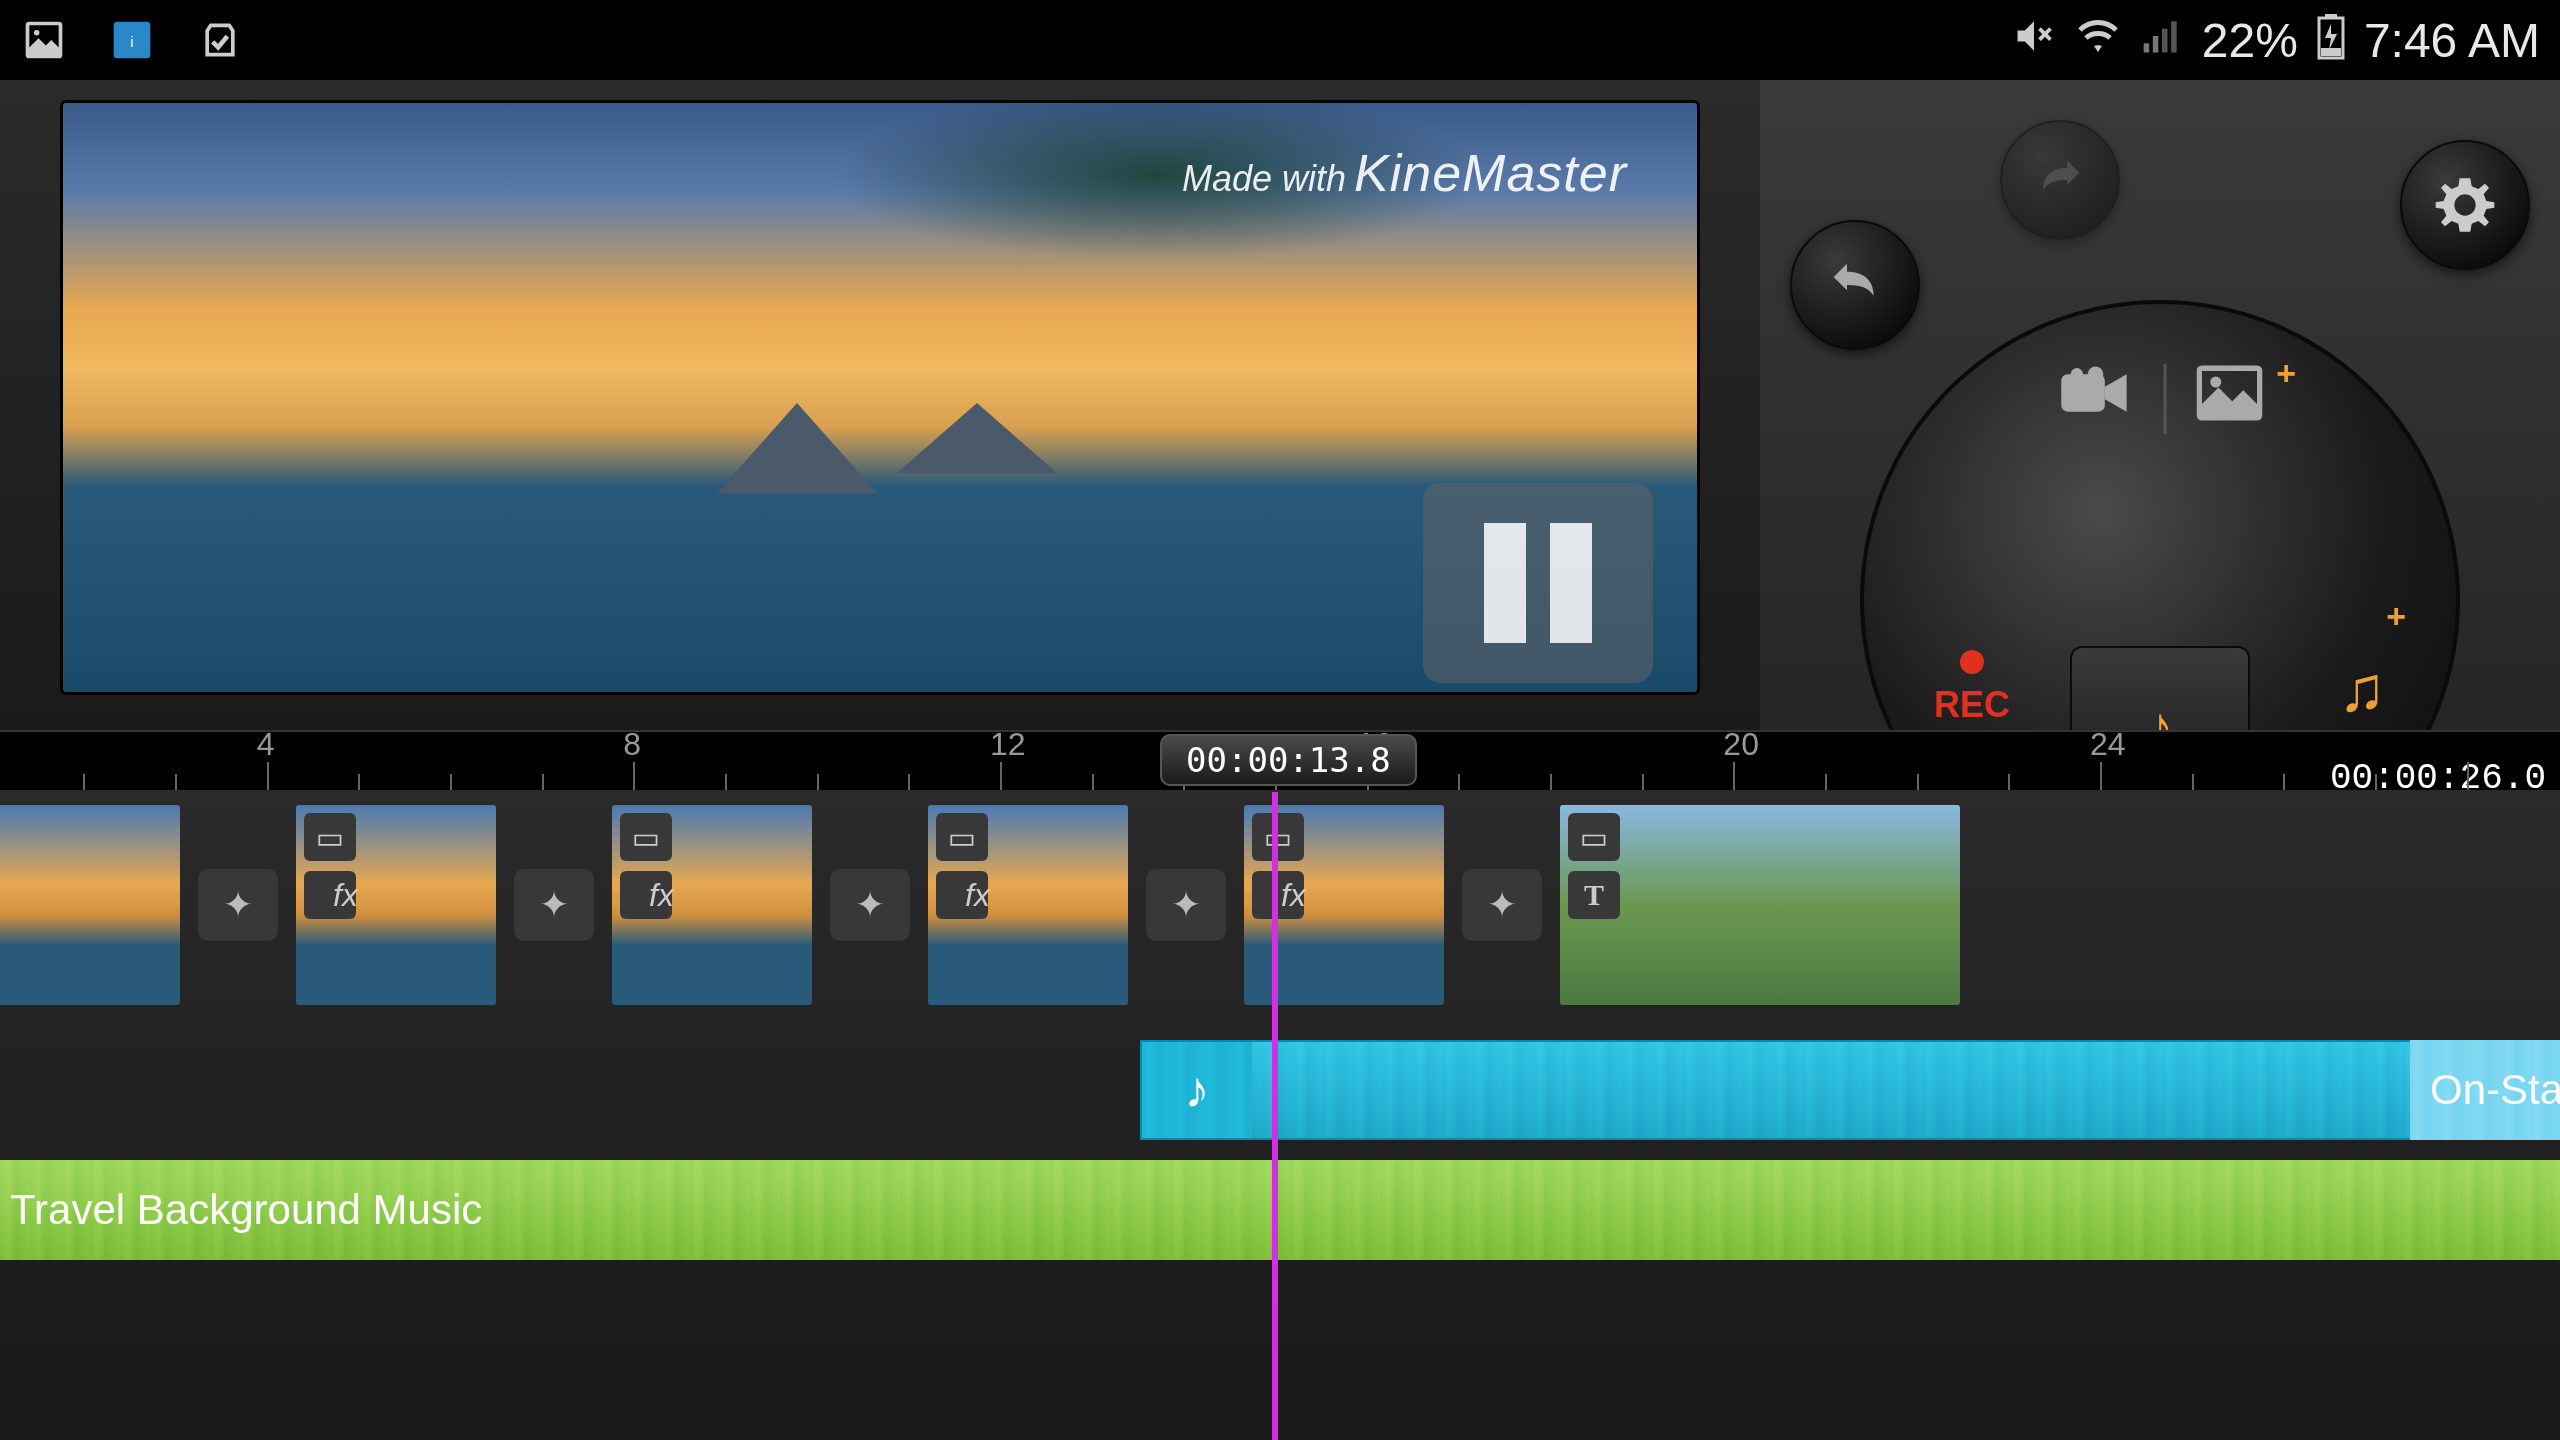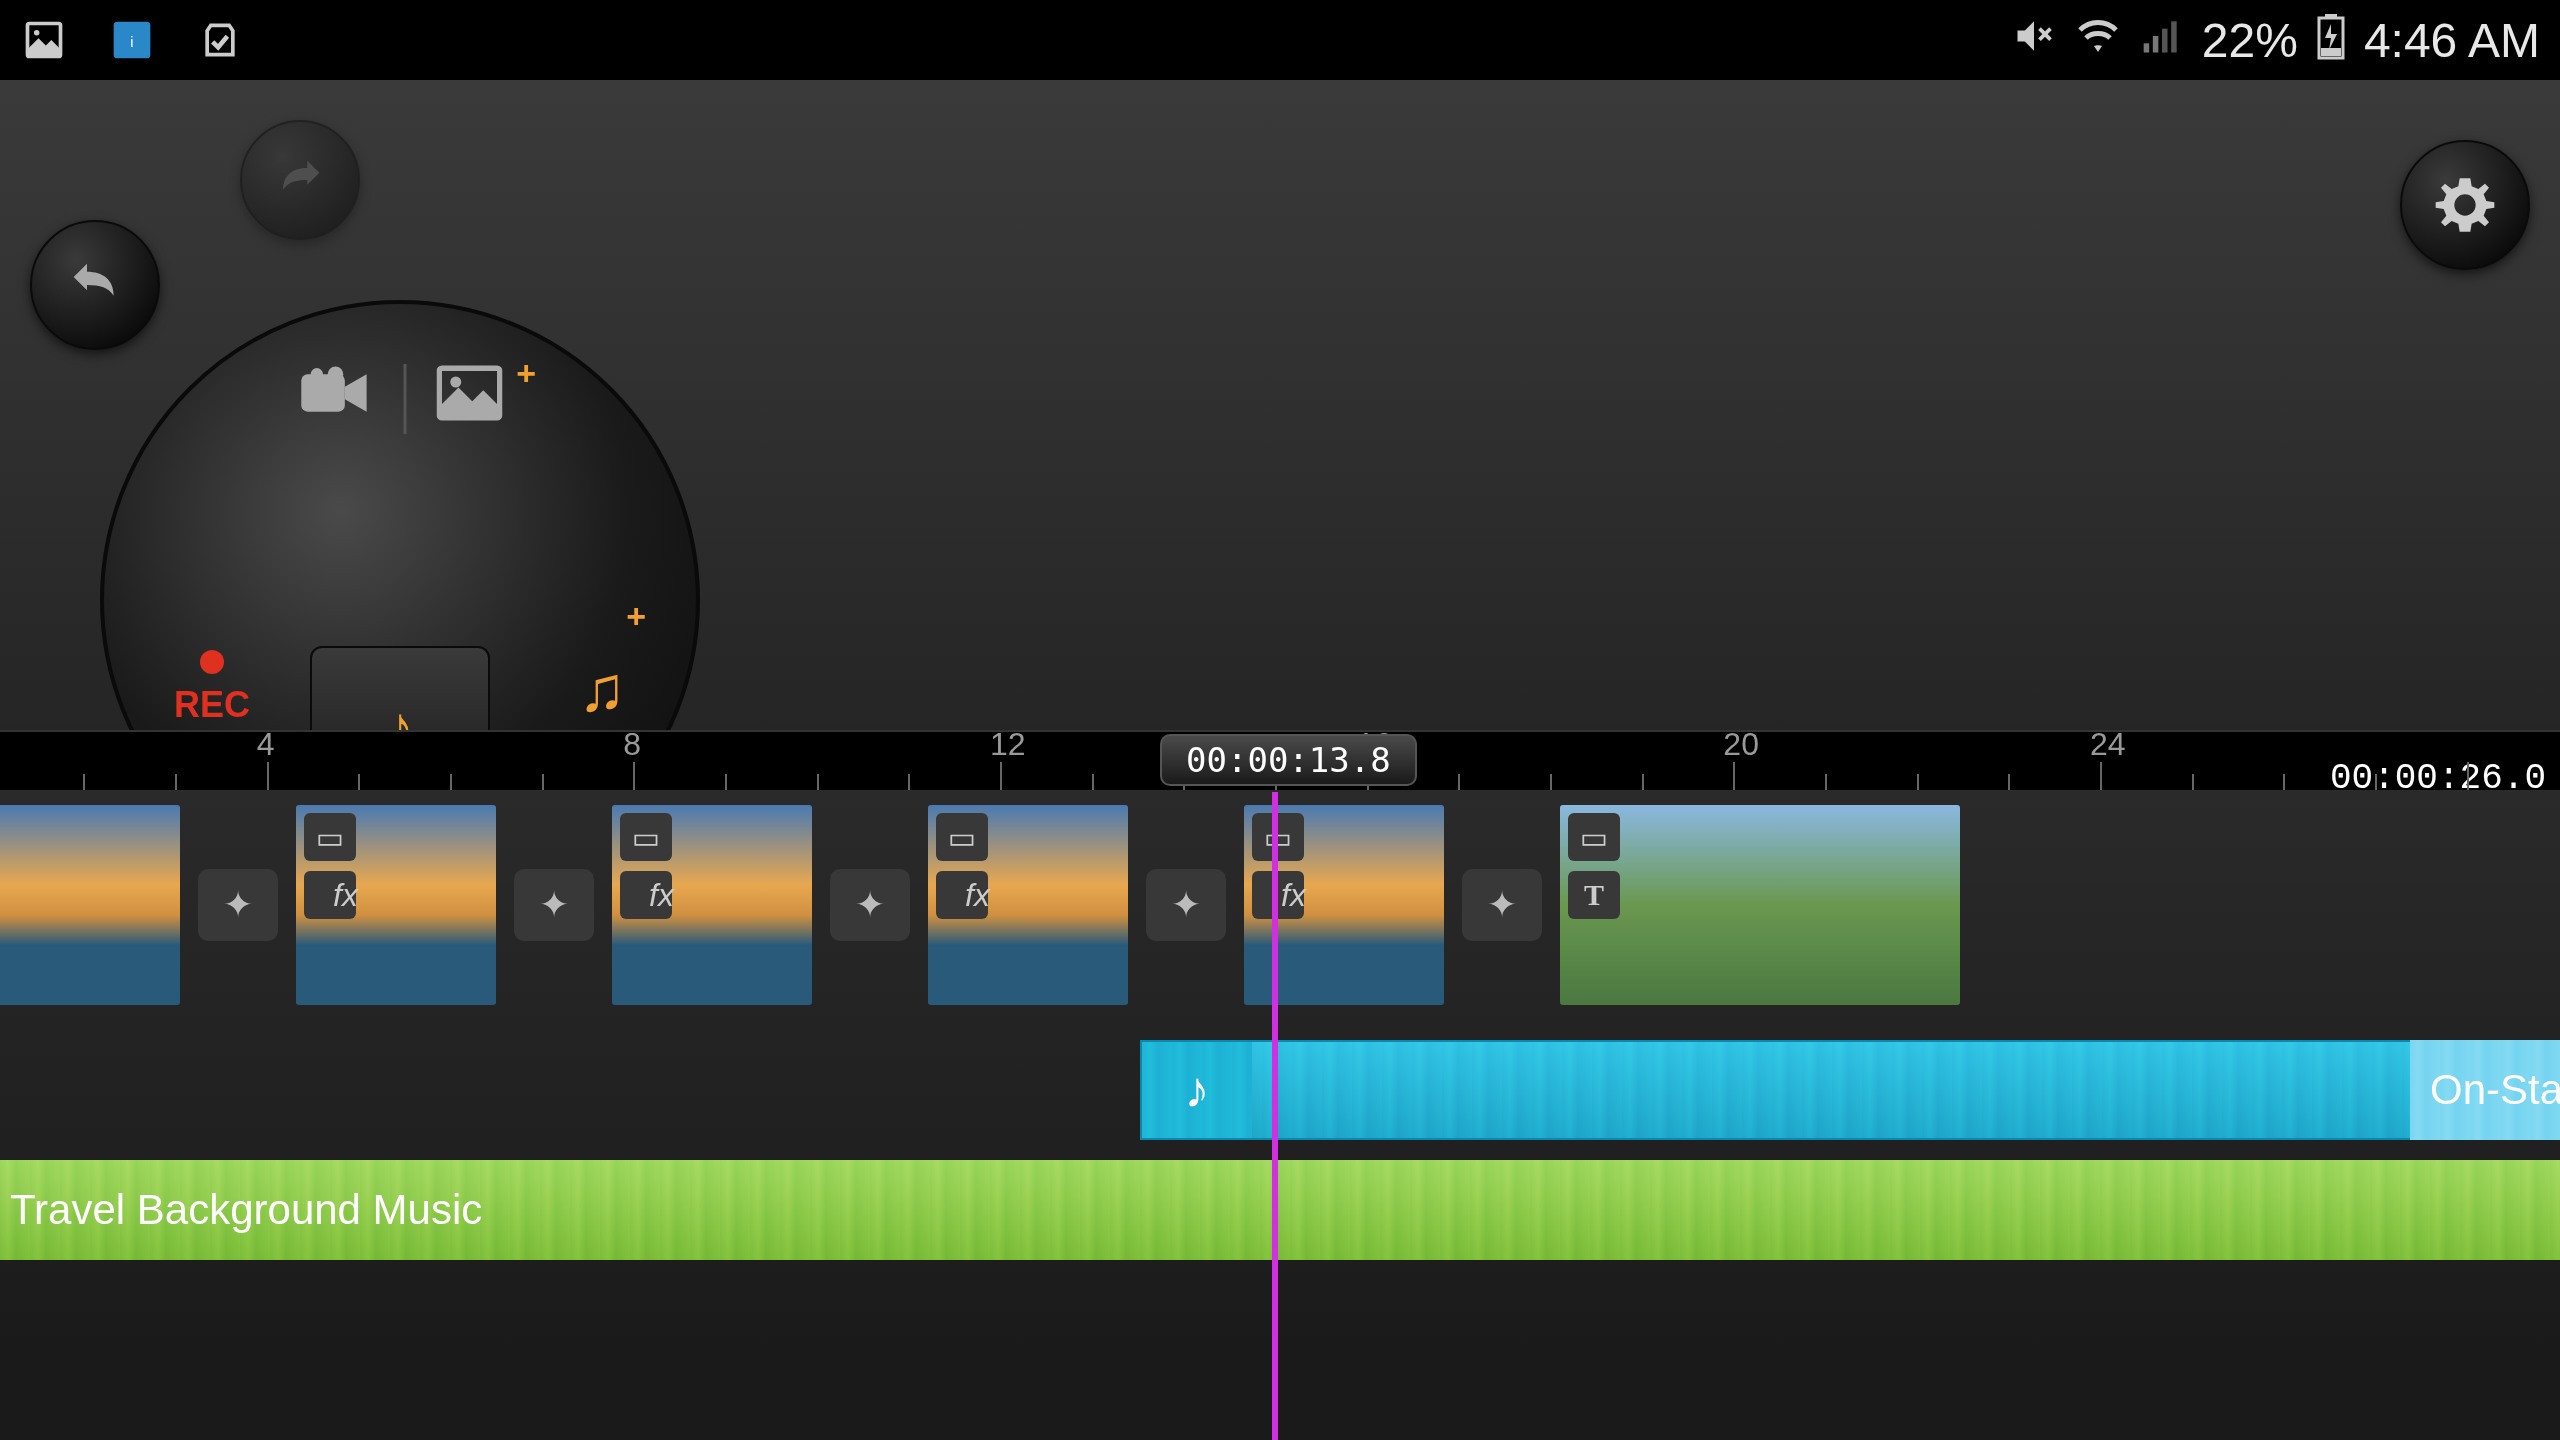--- a/index.html
+++ b/index.html
@@ -351,25 +351,39 @@
     </span>
     <span>22%</span>
     <span class="small-icon">
       <svg width="30" height="48" viewBox="0 0 14 24">
           <rect x="1" y="3" width="12" height="20" fill="none" stroke="#ccc" stroke-width="1.5"></rect>
           <rect x="4" y="1" width="6" height="2" fill="#ccc"></rect>
           <rect x="2" y="18" width="10" height="4" fill="#ccc"></rect>
           <path d="M7 6 L4 13 L7 13 L6 19 L10 11 L7 11 Z" fill="#ccc"></path>
         </svg>
     </span>
-    <span>4:46 AM</span>
+    <span>7:46 AM</span>
   </div>
 </div>
 
 <div class="main-area">
+  <div class="preview-wrap">
+    <div class="preview">
+      <div class="palm"></div>
+      <div class="mountains"></div>
+      <div class="watermark">
+        <span>Made with</span>
+        <span class="brand">KineMaster</span>
+      </div>
+      <div class="pause-btn">
+        <div class="bar"></div>
+        <div class="bar"></div>
+      </div>
+    </div>
+  </div>
 
   <div class="controls">
     <div class="btn-circle btn-undo">
       <svg width="64" height="64" viewBox="0 0 24 24" fill="#aaa">
           <path d="M9 14 L4 9 L9 4 L9 7 C15 7 19 10 19 16 C17 13 14 12 9 12 Z"></path>
         </svg>
     </div>
     <div class="btn-circle btn-redo">
       <svg width="58" height="58" viewBox="0 0 24 24" fill="#666">
           <path d="M15 14 L20 9 L15 4 L15 7 C9 7 5 10 5 16 C7 13 10 12 15 12 Z"></path>

